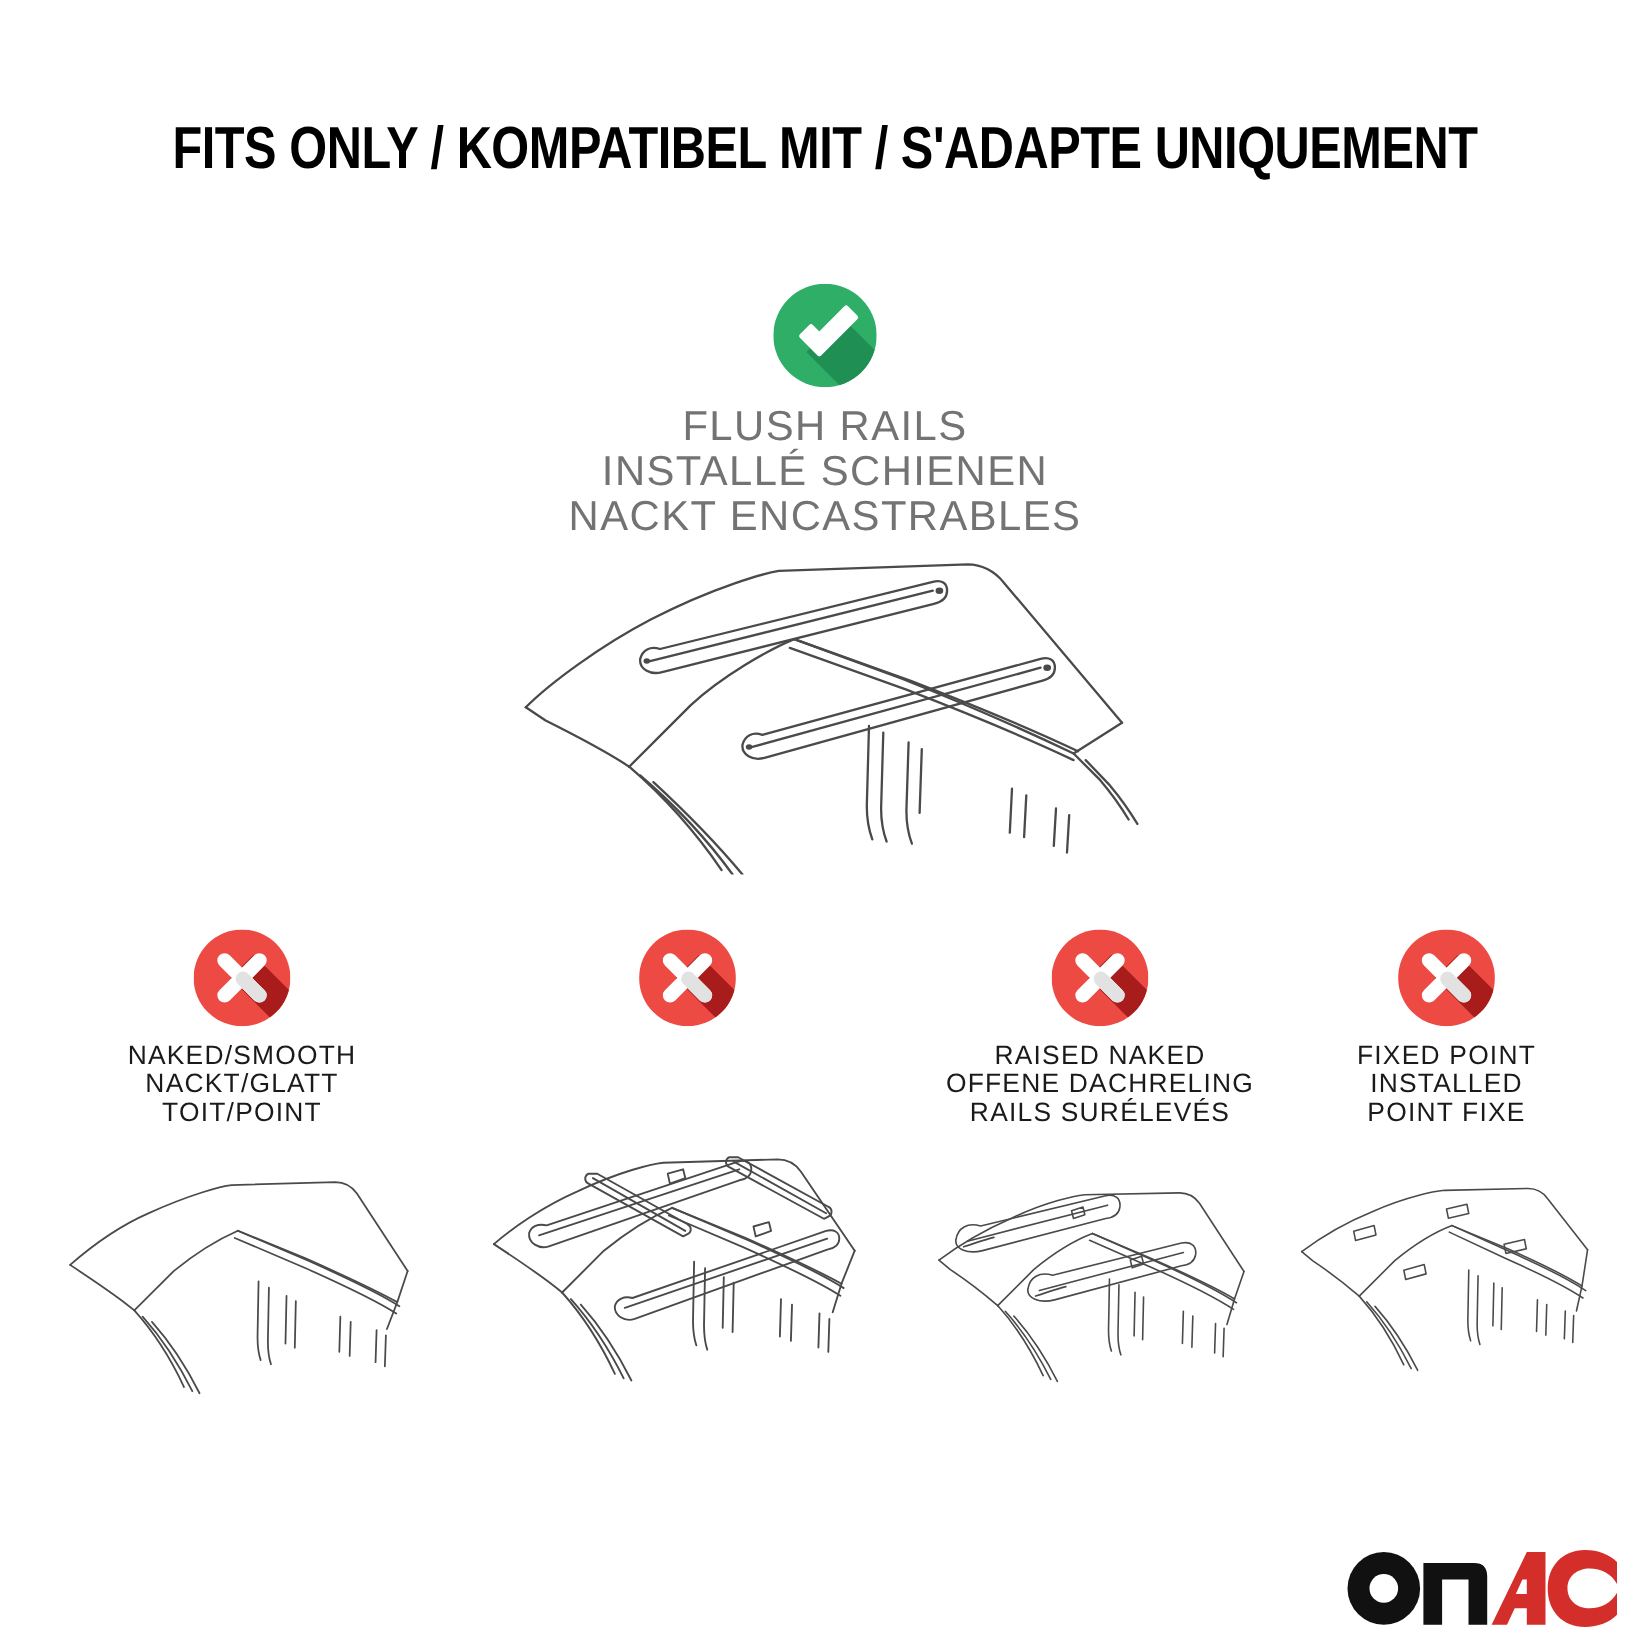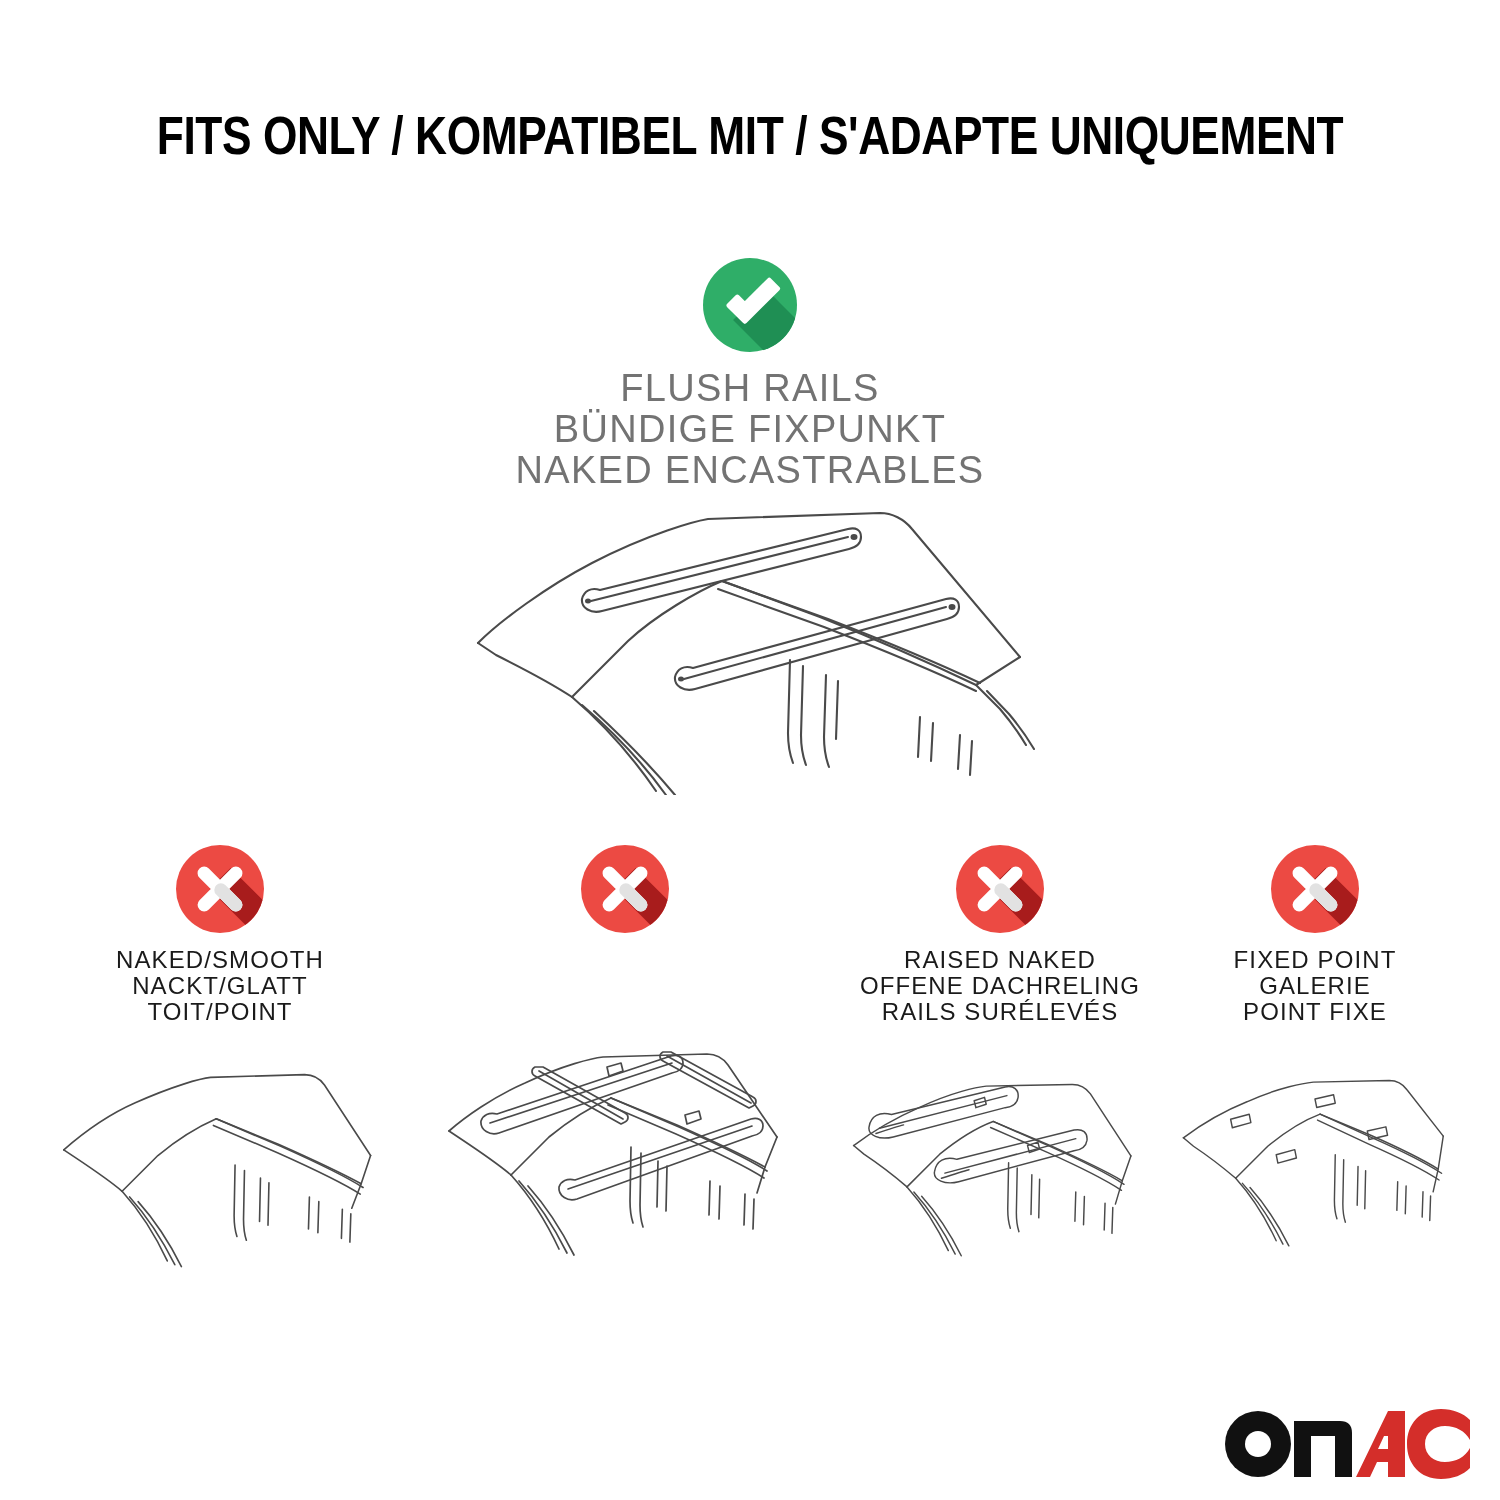--- a/index.html
+++ b/index.html
@@ -135,22 +135,22 @@
     </defs>
     <circle cx="50" cy="50" r="50" fill="#2FAE68"></circle>
     <g clip-path="url(#heroClip)">
       <path d="M40 58 L32 66 L78 112 L112 78 L70 36 Z" fill="#1F8F54"></path>
     </g>
     <path d="M27.5 50.5 L36.5 41.5 L44.5 49.5 L70.5 23.5 L79.5 32.5 L44.5 67.5 Z" fill="#ffffff" stroke="#ffffff" stroke-width="5" stroke-linejoin="round"></path>
   </svg>
 
   <div class="hero-text">
     <div>FLUSH RAILS</div>
-    <div>BÜNDIGE FIXPUNKT</div>
-    <div>NAKED ENCASTRABLES</div>
+    <div>INSTALLÉ SCHIENEN</div>
+    <div>NACKT ENCASTRABLES</div>
   </div>
 </div>
 
 <svg class="hero-drawing sketch" viewBox="0 0 600 300">
   <g fill="none" stroke="#4A4A4A" stroke-width="2.1" stroke-linecap="round" stroke-linejoin="round">
 
     <path d="M18 148 C 40 126 86 92 132 68 C 190 38 236 26 248 24 L 420 18
              C 432 18 444 24 452 34 L 560 162"></path>
     <path d="M18 148 L 36 160 C 60 172 88 186 112 202"></path>
     <path d="M112 202 L 168 146 C 196 120 238 96 262 86"></path>
@@ -377,21 +377,21 @@
       <g stroke="#ffffff" stroke-width="15" stroke-linecap="round">
         <line x1="32" y1="32" x2="68" y2="68"></line>
         <line x1="68" y1="32" x2="32" y2="68"></line>
       </g>
       <g stroke="#E2E2E2" stroke-width="15" stroke-linecap="round" clip-path="url(#xc3)">
         <line x1="51" y1="51" x2="68" y2="68"></line>
       </g>
     </svg>
     <div class="col-text">
       <div>FIXED POINT</div>
-      <div>GALERIE</div>
+      <div>INSTALLED</div>
       <div>POINT FIXE</div>
     </div>
     <svg class="col-draw sketch" viewBox="0 0 320 240">
       <g fill="none" stroke="#4A4A4A" stroke-width="1.7" stroke-linecap="round" stroke-linejoin="round">
         <path d="M4 70 C 20 58 48 40 80 27 C 118 10 148 5 158 4 L 248 2
                  C 256 2 264 6 269 13 L 312 68"></path>
         <path d="M4 70 L 16 80 C 34 92 52 106 66 118"></path>
         <path d="M66 118 L 104 80 C 126 62 150 48 166 42"></path>
         <path d="M166 42 L 226 67 C 260 82 288 96 306 107 L 312 68"></path>
         <path d="M306 107 L 300 134"></path>

